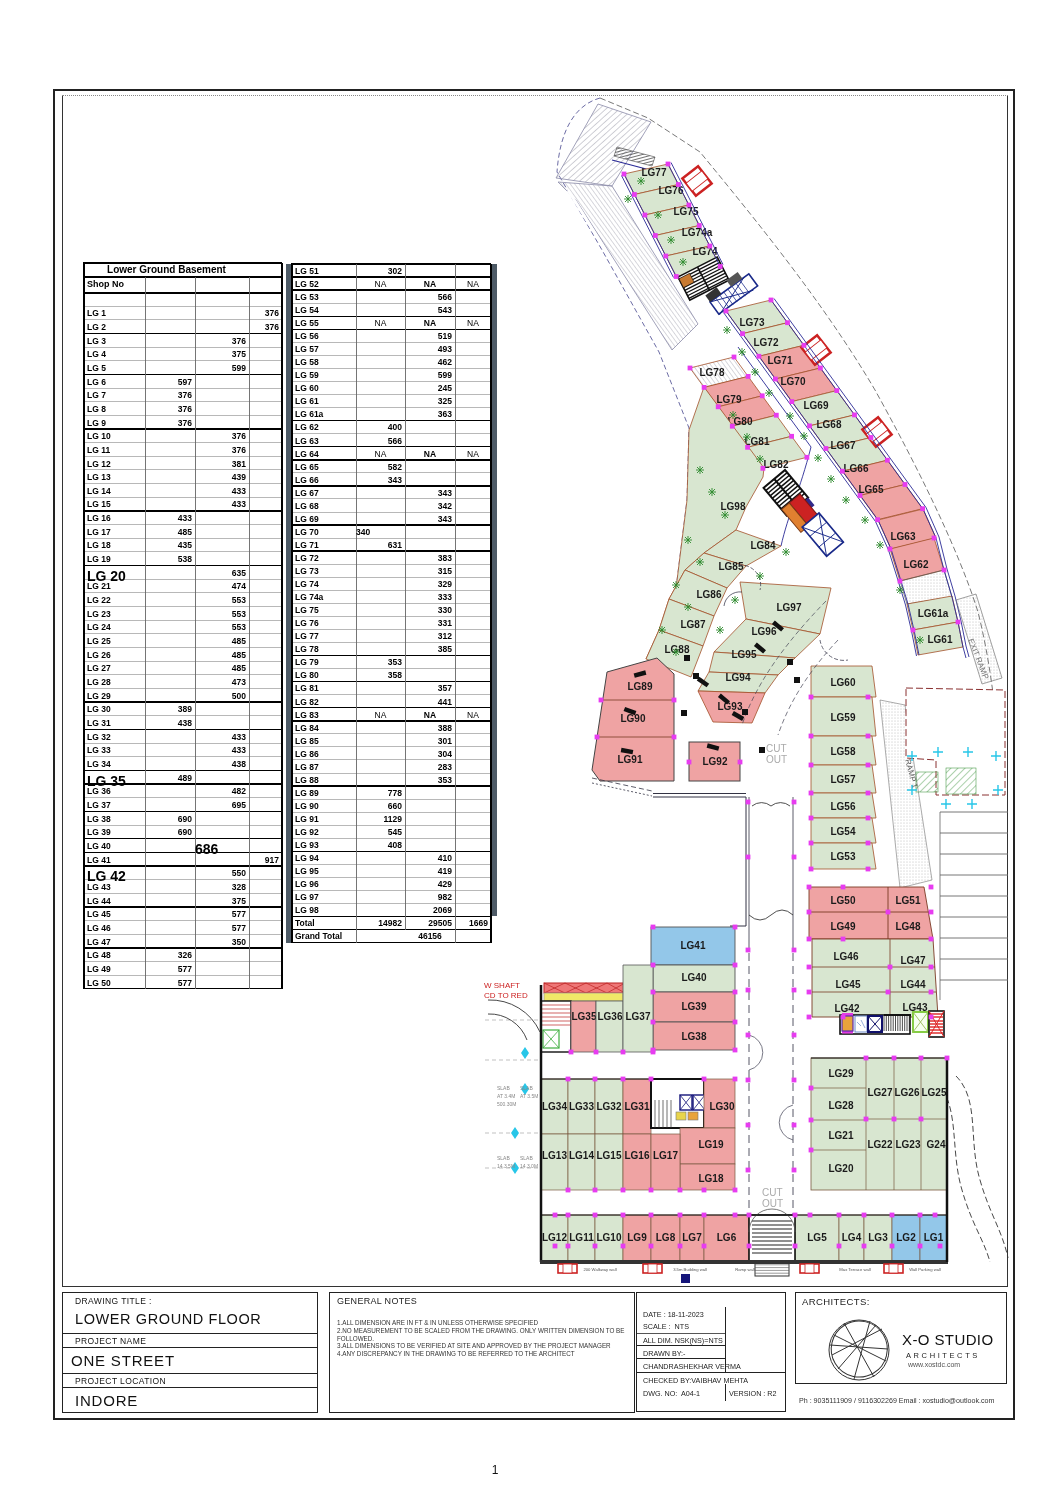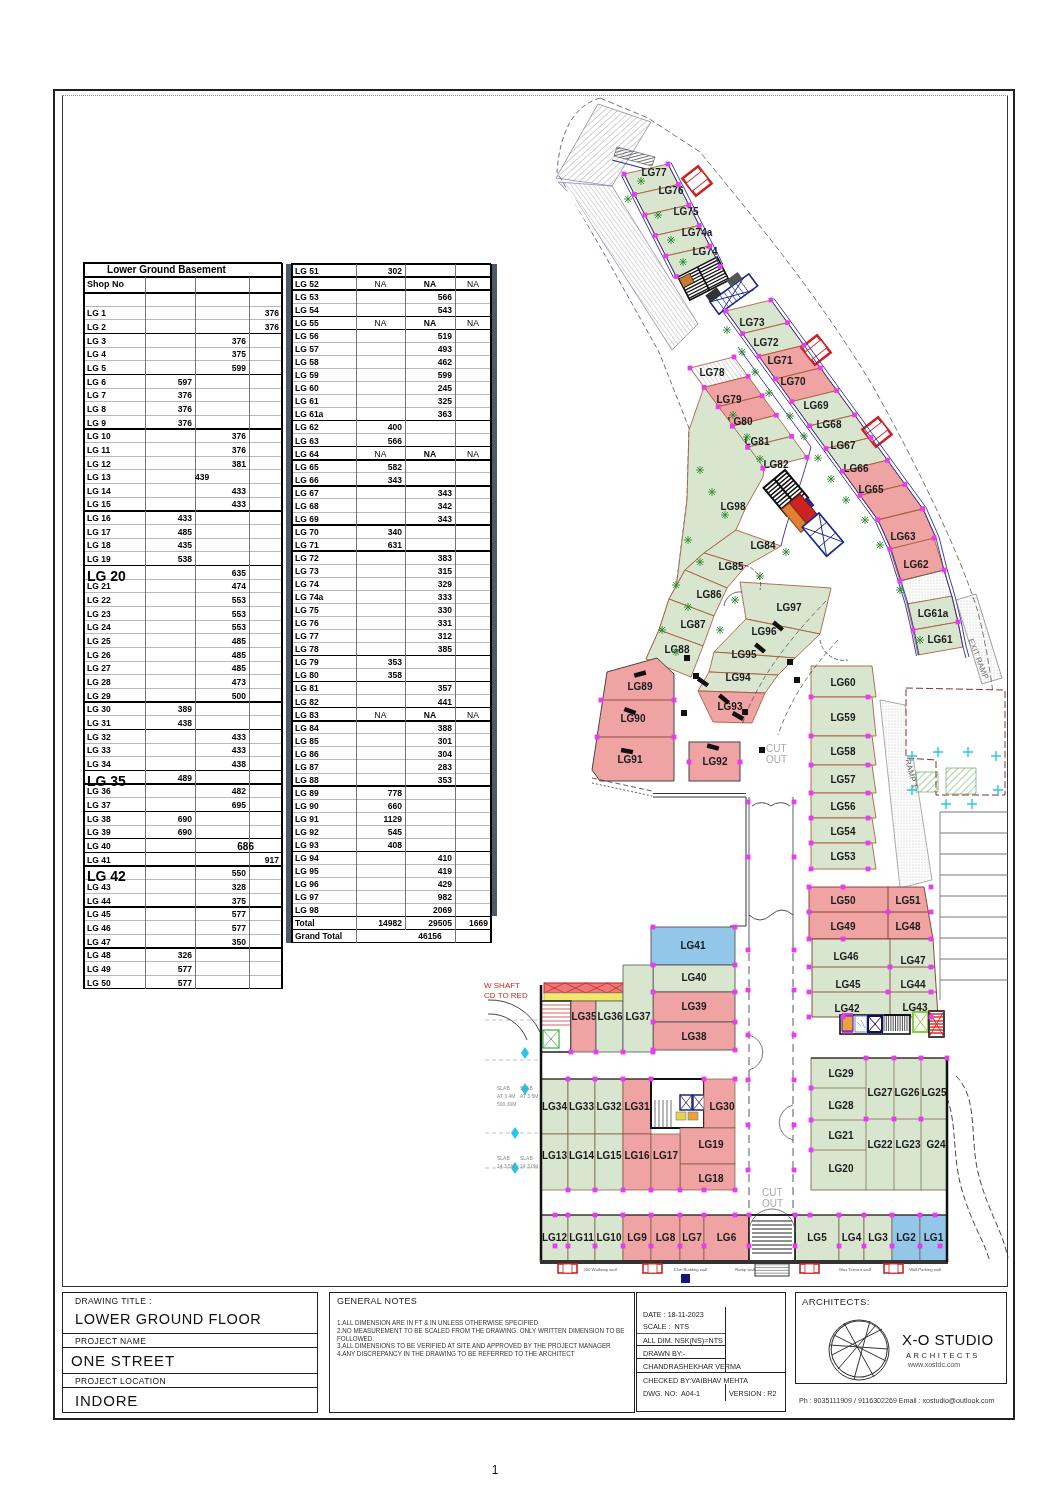--- a/index.html
+++ b/index.html
@@ -104,21 +104,21 @@
 <div style="position:absolute;left:61px;top:140.8px;width:47px;text-align:right;font-size:8.5px">376</div>
 <div style="position:absolute;left:3px;top:154.5px;font-size:8.5px">LG 9</div>
 <div style="position:absolute;left:61px;top:154.5px;width:47px;text-align:right;font-size:8.5px">376</div>
 <div style="position:absolute;left:3px;top:168.1px;font-size:8.5px">LG 10</div>
 <div style="position:absolute;left:111px;top:168.1px;width:51px;text-align:right;font-size:8.5px">376</div>
 <div style="position:absolute;left:3px;top:181.8px;font-size:8.5px">LG 11</div>
 <div style="position:absolute;left:111px;top:181.8px;width:51px;text-align:right;font-size:8.5px">376</div>
 <div style="position:absolute;left:3px;top:195.5px;font-size:8.5px">LG 12</div>
 <div style="position:absolute;left:111px;top:195.5px;width:51px;text-align:right;font-size:8.5px">381</div>
 <div style="position:absolute;left:3px;top:209.1px;font-size:8.5px">LG 13</div>
-<div style="position:absolute;left:111px;top:209.1px;width:51px;font-size:8.5px">439</div>
+<div style="position:absolute;left:111px;top:209.1px;width:51px;text-align:right;font-size:8.5px">439</div>
 <div style="position:absolute;left:3px;top:222.8px;font-size:8.5px">LG 14</div>
 <div style="position:absolute;left:111px;top:222.8px;width:51px;text-align:right;font-size:8.5px">433</div>
 <div style="position:absolute;left:3px;top:236.4px;font-size:8.5px">LG 15</div>
 <div style="position:absolute;left:111px;top:236.4px;width:51px;text-align:right;font-size:8.5px">433</div>
 <div style="position:absolute;left:3px;top:250.1px;font-size:8.5px">LG 16</div>
 <div style="position:absolute;left:61px;top:250.1px;width:47px;text-align:right;font-size:8.5px">433</div>
 <div style="position:absolute;left:3px;top:263.8px;font-size:8.5px">LG 17</div>
 <div style="position:absolute;left:61px;top:263.8px;width:47px;text-align:right;font-size:8.5px">485</div>
 <div style="position:absolute;left:3px;top:277.4px;font-size:8.5px">LG 18</div>
 <div style="position:absolute;left:61px;top:277.4px;width:47px;text-align:right;font-size:8.5px">435</div>
@@ -158,21 +158,21 @@
 <div style="position:absolute;left:61px;top:509.6px;width:47px;text-align:right;font-size:8.5px">489</div>
 <div style="position:absolute;left:3px;top:523.3px;font-size:8.5px">LG 36</div>
 <div style="position:absolute;left:111px;top:523.3px;width:51px;text-align:right;font-size:8.5px">482</div>
 <div style="position:absolute;left:3px;top:537.0px;font-size:8.5px">LG 37</div>
 <div style="position:absolute;left:111px;top:537.0px;width:51px;text-align:right;font-size:8.5px">695</div>
 <div style="position:absolute;left:3px;top:550.6px;font-size:8.5px">LG 38</div>
 <div style="position:absolute;left:61px;top:550.6px;width:47px;text-align:right;font-size:8.5px">690</div>
 <div style="position:absolute;left:3px;top:564.3px;font-size:8.5px">LG 39</div>
 <div style="position:absolute;left:61px;top:564.3px;width:47px;text-align:right;font-size:8.5px">690</div>
 <div style="position:absolute;left:3px;top:577.9px;font-size:8.5px">LG 40</div>
-<div style="position:absolute;left:111px;top:577.9px;width:59px;text-align:right;font-size:10px">686</div>
+<div style="position:absolute;left:111px;top:577.9px;width:59px;text-align:left;font-size:14px">686</div>
 <div style="position:absolute;left:3px;top:591.6px;font-size:8.5px">LG 41</div>
 <div style="position:absolute;left:165px;top:591.6px;width:30px;text-align:right;font-size:8.5px">917</div>
 <div style="position:absolute;left:3px;top:605.3px;font-size:14px">LG 42</div>
 <div style="position:absolute;left:111px;top:605.3px;width:51px;text-align:right;font-size:8.5px">550</div>
 <div style="position:absolute;left:3px;top:618.9px;font-size:8.5px">LG 43</div>
 <div style="position:absolute;left:111px;top:618.9px;width:51px;text-align:right;font-size:8.5px">328</div>
 <div style="position:absolute;left:3px;top:632.6px;font-size:8.5px">LG 44</div>
 <div style="position:absolute;left:111px;top:632.6px;width:51px;text-align:right;font-size:8.5px">375</div>
 <div style="position:absolute;left:3px;top:646.2px;font-size:8.5px">LG 45</div>
 <div style="position:absolute;left:111px;top:646.2px;width:51px;text-align:right;font-size:8.5px">577</div>
@@ -289,21 +289,21 @@
 <div style="position:absolute;left:64px;top:197.6px;width:46px;text-align:right;font-size:8.5px">582</div>
 <div style="position:absolute;left:3px;top:210.6px;font-size:8.5px">LG 66</div>
 <div style="position:absolute;left:64px;top:210.6px;width:46px;text-align:right;font-size:8.5px">343</div>
 <div style="position:absolute;left:3px;top:223.7px;font-size:8.5px">LG 67</div>
 <div style="position:absolute;left:113px;top:223.7px;width:47px;text-align:right;font-size:8.5px">343</div>
 <div style="position:absolute;left:3px;top:236.7px;font-size:8.5px">LG 68</div>
 <div style="position:absolute;left:113px;top:236.7px;width:47px;text-align:right;font-size:8.5px">342</div>
 <div style="position:absolute;left:3px;top:249.8px;font-size:8.5px">LG 69</div>
 <div style="position:absolute;left:113px;top:249.8px;width:47px;text-align:right;font-size:8.5px">343</div>
 <div style="position:absolute;left:3px;top:262.8px;font-size:8.5px">LG 70</div>
-<div style="position:absolute;left:64px;top:262.8px;width:46px;text-align:right;font-size:8.5px">340</div>
+<div style="position:absolute;left:64px;top:262.8px;width:46px;text-align:left;font-size:8.5px">340</div>
 <div style="position:absolute;left:3px;top:275.9px;font-size:8.5px">LG 71</div>
 <div style="position:absolute;left:64px;top:275.9px;width:46px;text-align:right;font-size:8.5px">631</div>
 <div style="position:absolute;left:3px;top:288.9px;font-size:8.5px">LG 72</div>
 <div style="position:absolute;left:113px;top:288.9px;width:47px;text-align:right;font-size:8.5px">383</div>
 <div style="position:absolute;left:3px;top:302.0px;font-size:8.5px">LG 73</div>
 <div style="position:absolute;left:113px;top:302.0px;width:47px;text-align:right;font-size:8.5px">315</div>
 <div style="position:absolute;left:3px;top:315.0px;font-size:8.5px">LG 74</div>
 <div style="position:absolute;left:113px;top:315.0px;width:47px;text-align:right;font-size:8.5px">329</div>
 <div style="position:absolute;left:3px;top:328.1px;font-size:8.5px">LG 74a</div>
 <div style="position:absolute;left:113px;top:328.1px;width:47px;text-align:right;font-size:8.5px">333</div>

